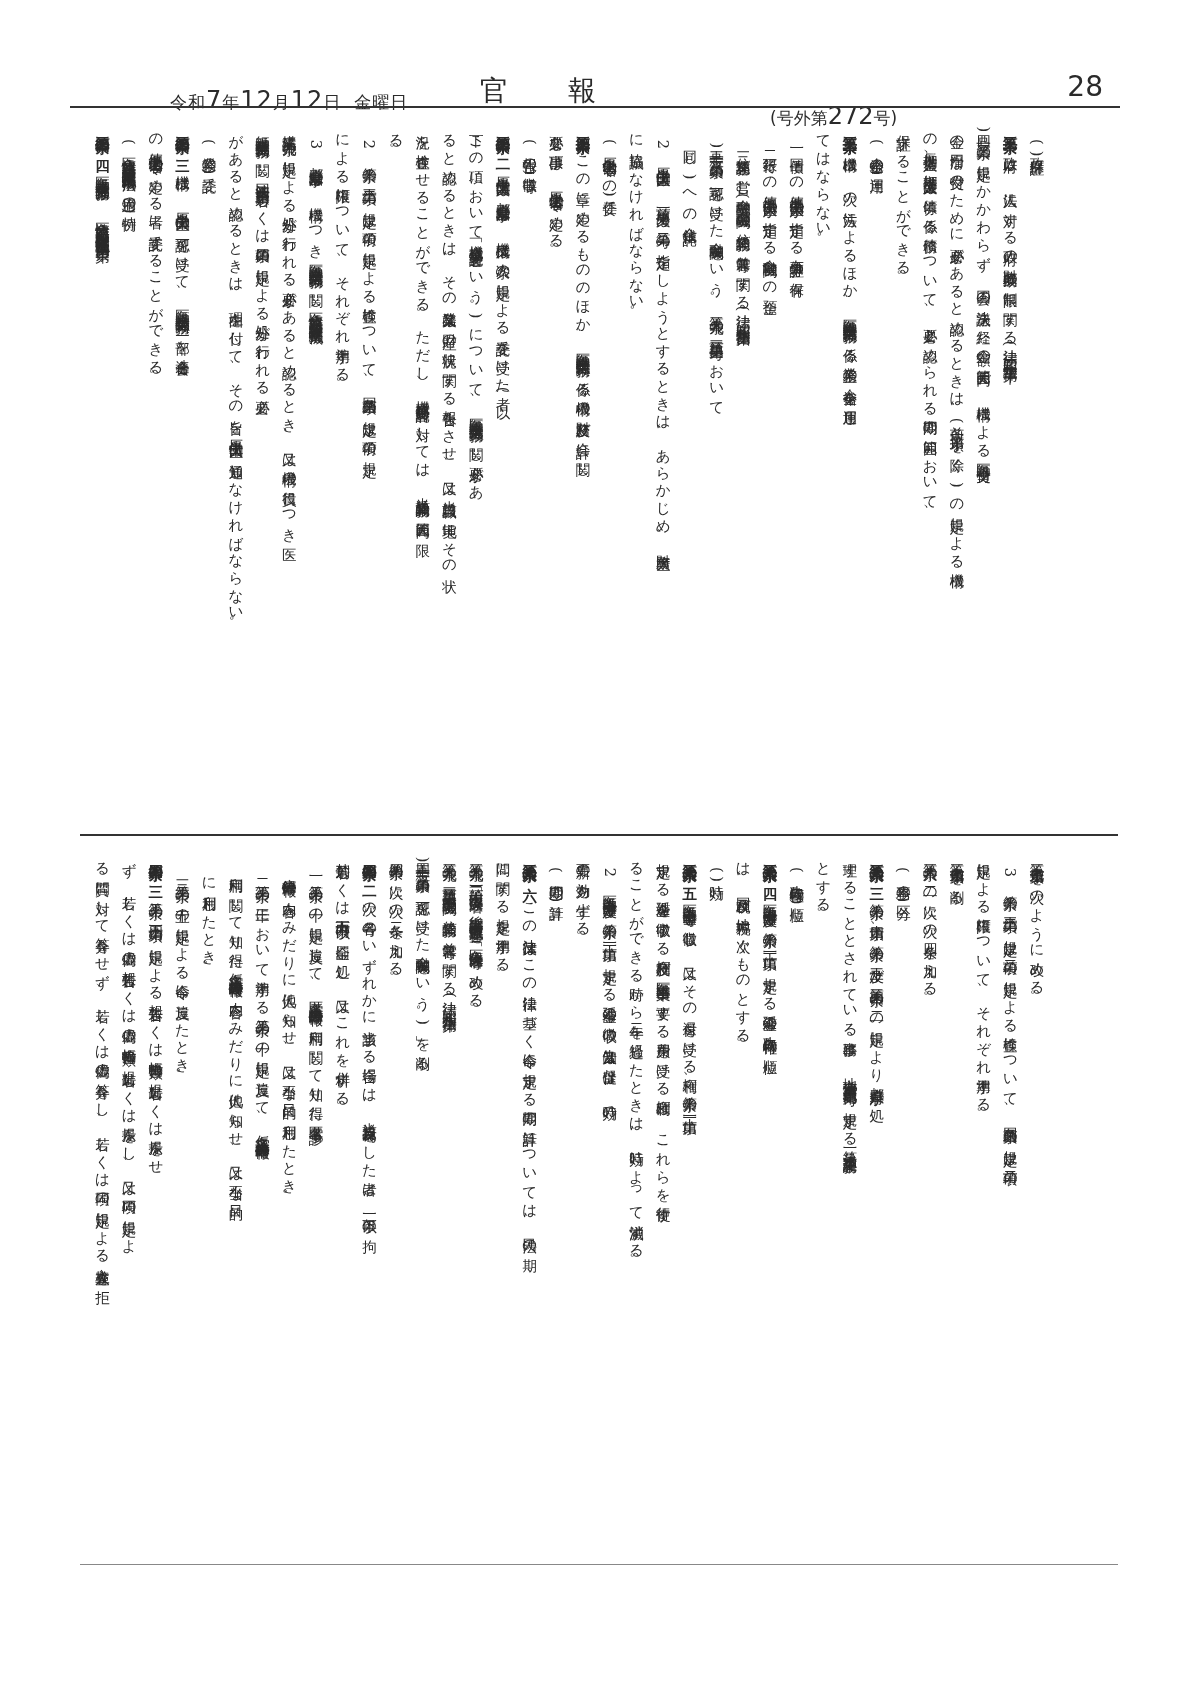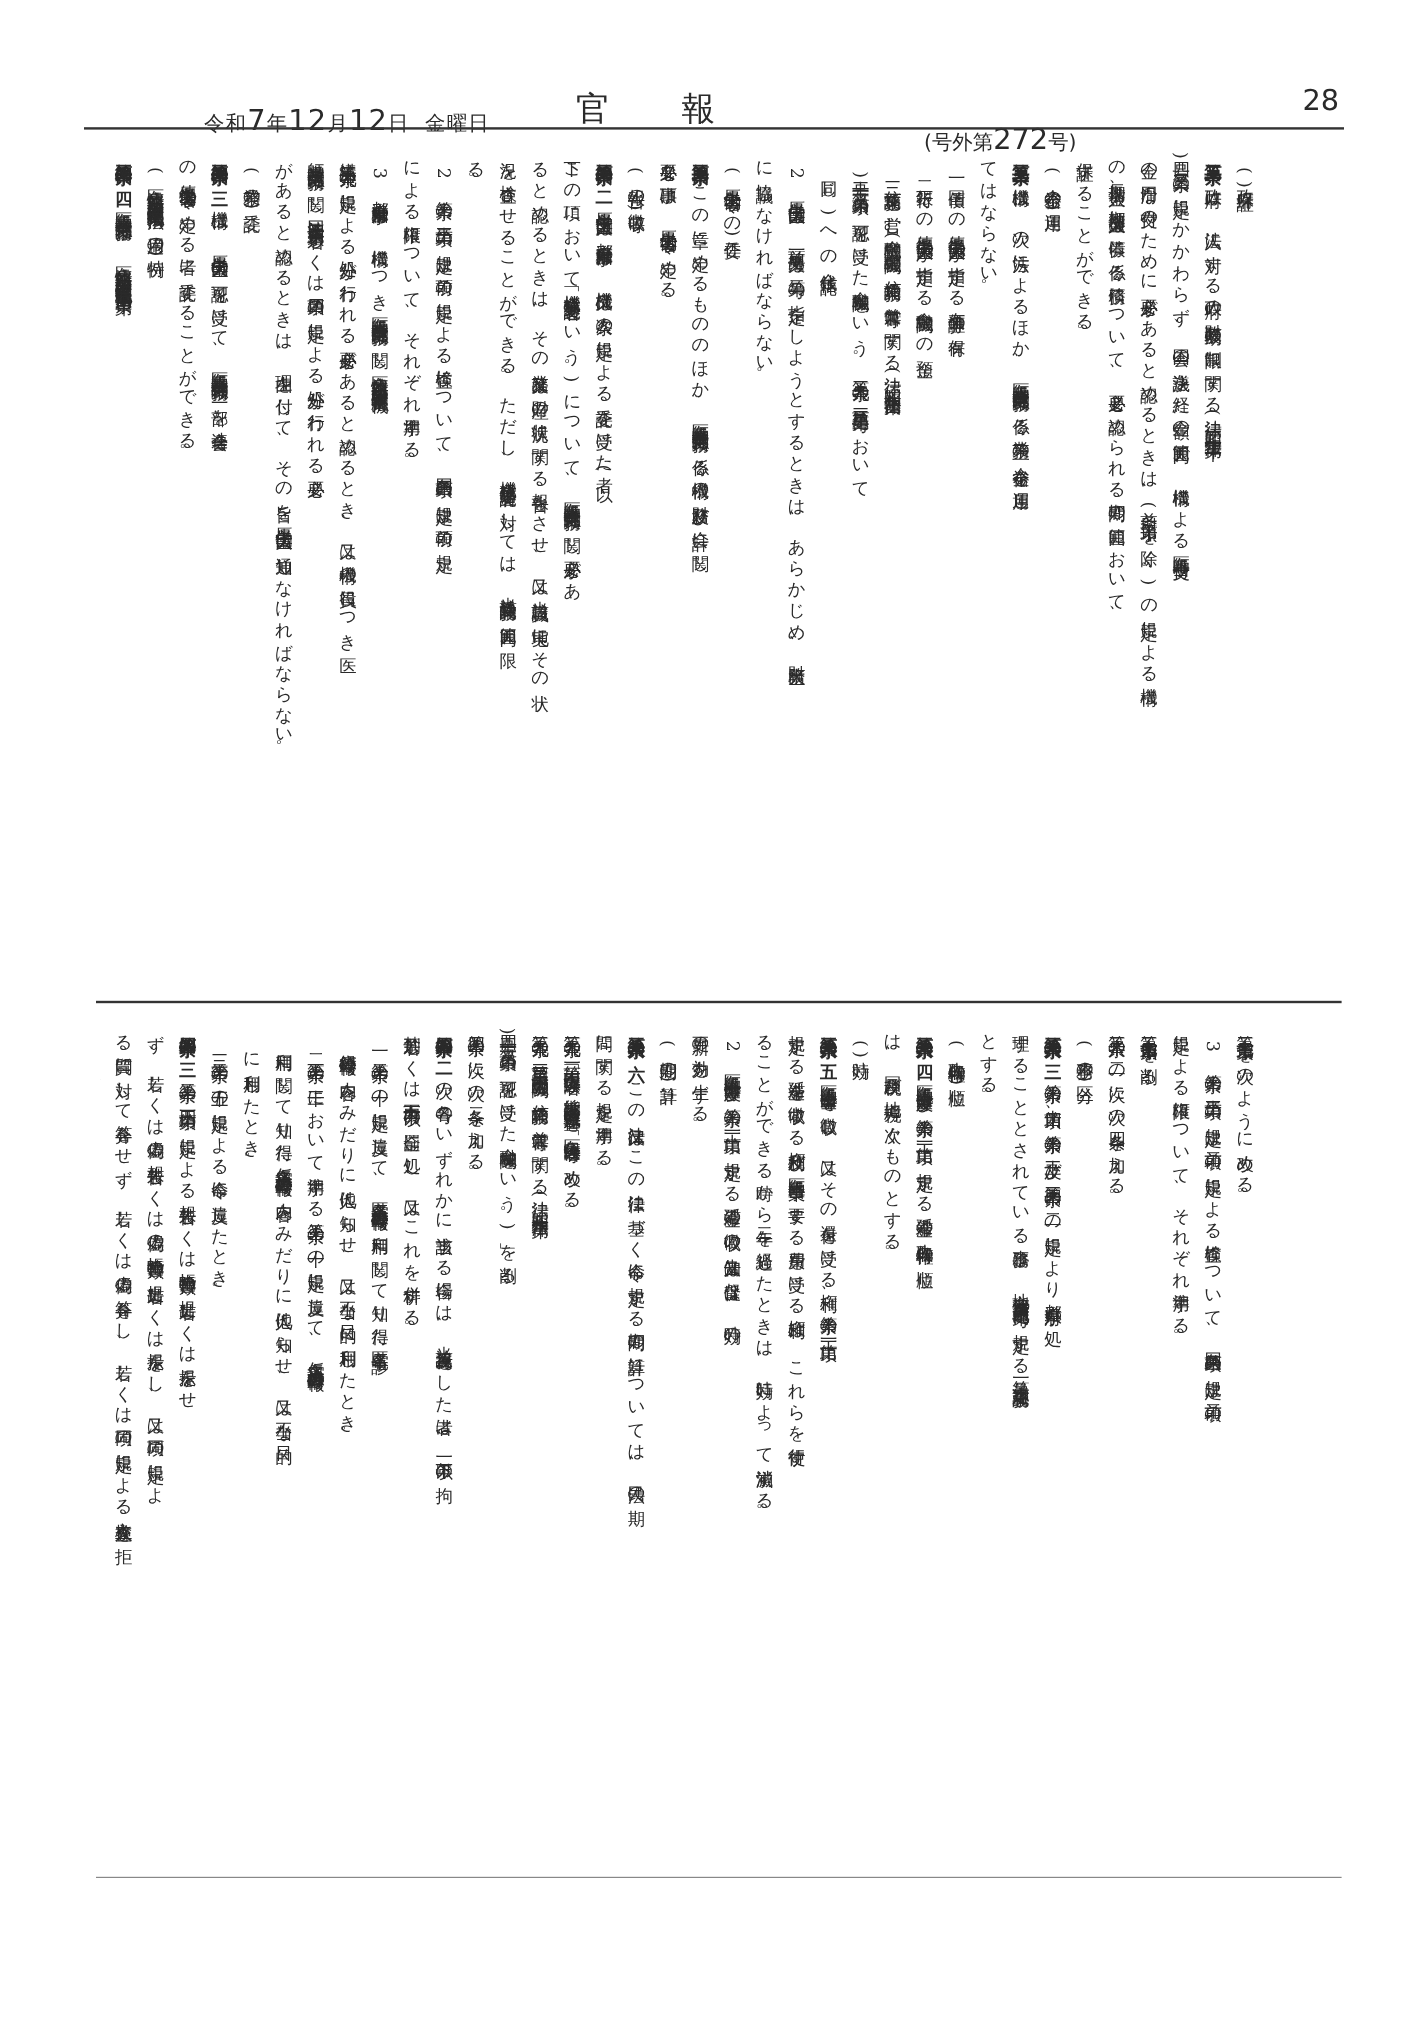--- a/index.html
+++ b/index.html
@@ -5,21 +5,21 @@
   html, body { margin: 0; padding: 0; background: #ffffff; }
   body { width: 1181px; height: 1695px; position: relative; overflow: hidden;
          font-family: "DejaVu Serif", "Liberation Serif", serif; color: #2a2a2a; }
   .header { position: absolute; left: 70px; top: 68px; width: 1050px; height: 40px; }
   .header .date { position: absolute; left: 100px; top: 18px; font-size: 17px; letter-spacing: 1px;
                   font-family: "DejaVu Sans", sans-serif; }
   .header .date b { font-size: 24px; font-weight: normal; }
   .header .title { position: absolute; left: 410px; top: 4px; font-size: 28px; letter-spacing: 60px; }
   .header .issue { position: absolute; left: 700px; top: 6px; font-size: 17px; font-family: "DejaVu Sans", sans-serif; margin-top: 28px; }
   .header .issue b { font-size: 24px; font-weight: normal; }
-  .header .page { position: absolute; right: 4px; top: 2px; font-size: 24px; font-family: "DejaVu Sans", sans-serif; }
+  .header .page { position: absolute; right: 17px; top: 2px; font-size: 28px; font-family: "DejaVu Sans", sans-serif; }
   .rule-top { position: absolute; left: 70px; top: 106px; width: 1050px; height: 2px; background: #333; }
   .rule-mid { position: absolute; left: 80px; top: 834px; width: 1038px; height: 2px; background: #333; }
   .rule-bot { position: absolute; left: 80px; top: 1564px; width: 1038px; height: 1px; background: #888; }
   .section { position: absolute; writing-mode: vertical-rl; font-size: 14.5px; line-height: 26.7px;
              letter-spacing: 1.2px; overflow: hidden; }
   .sec-top { left: 84px; top: 124px; width: 966px; height: 700px; }
   .sec-bot { left: 84px; top: 852px; width: 966px; height: 700px; }
   .line { display: block; white-space: nowrap; }
   .line.caption { padding-top: 1em; }
   .line.indent { padding-top: 1em; }

